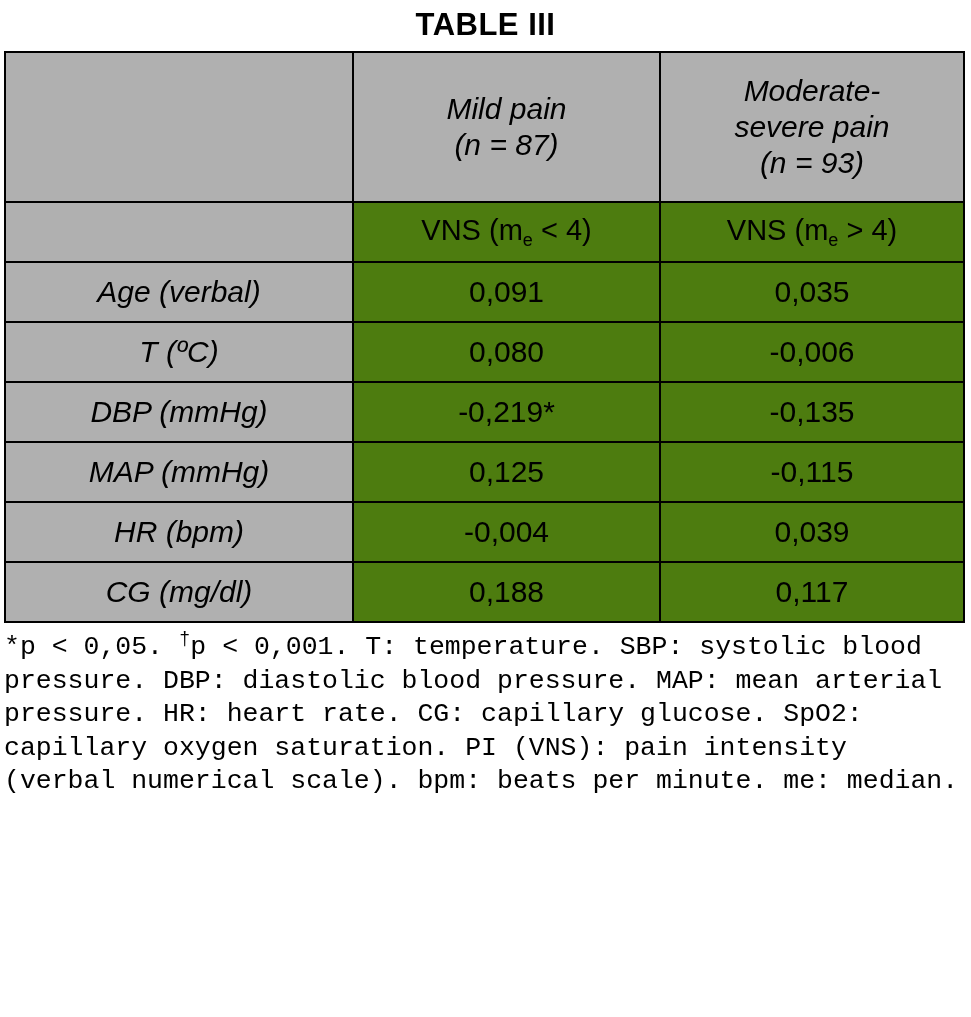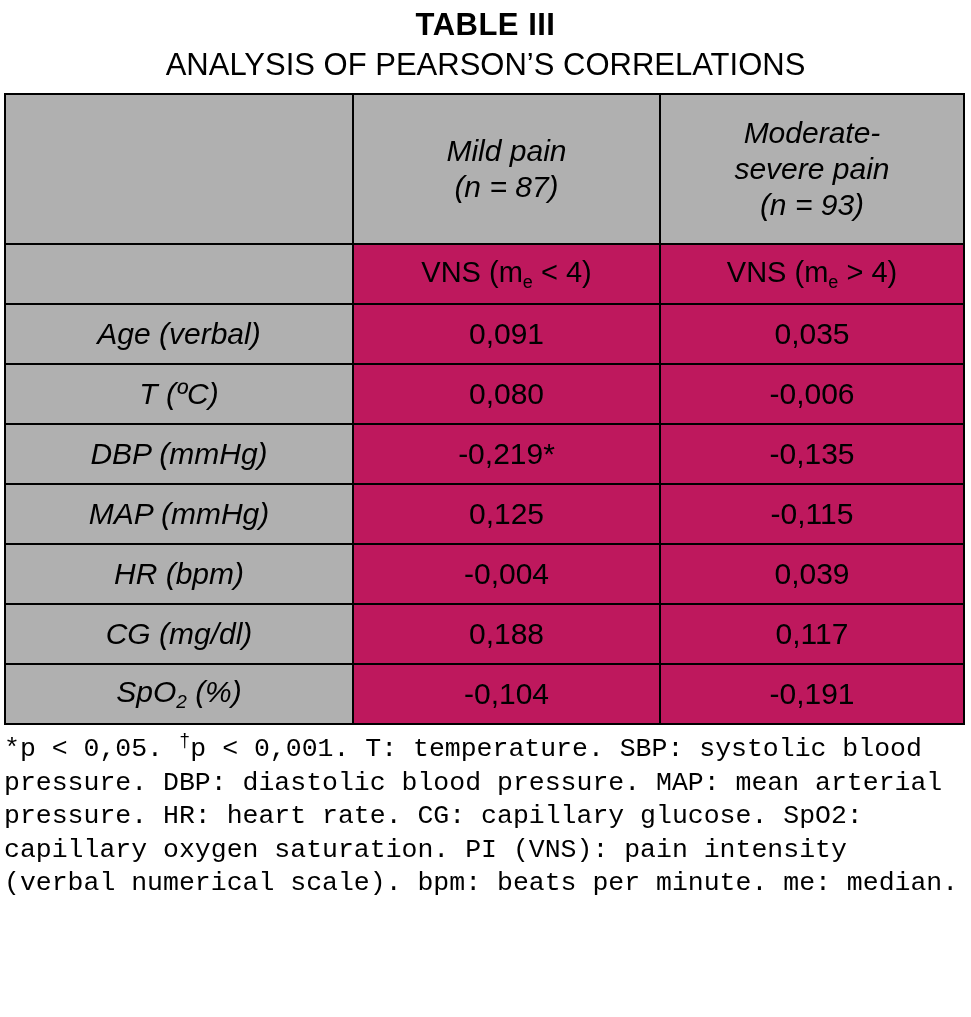--- a/index.html
+++ b/index.html
@@ -47,21 +47,21 @@
     border: 2px solid #000000;
     padding: 0;
     text-align: center;
     vertical-align: middle;
   }
   .col-label { width: 348px; }
   .col-v1 { width: 307px; }
   .col-v2 { width: 304px; }
 
   .shade { background: #b0b0b0; }
-  .white { background: #be185d; }
+  .white { background: #4d7c0f; }
 
   .hdr-group {
     font-style: italic;
     font-size: 30px;
     line-height: 36px;
     height: 148px;
     padding: 4px 6px;
   }
   .hdr-vns {
     font-size: 29px;
@@ -107,21 +107,20 @@
     line-height: 0;
   }
 </style>
 </head>
 <body>
 
 <div class="page">
 
   <div class="title-block">
     <div class="title-main">TABLE III</div>
-    <div class="title-sub">ANALYSIS OF PEARSON’S CORRELATIONS</div>
   </div>
 
   <table class="tbl">
     <colgroup>
       <col class="col-label">
       <col class="col-v1">
       <col class="col-v2">
     </colgroup>
     <tbody>
       <tr>
@@ -165,23 +164,18 @@
       <tr>
         <td class="shade row-label">HR (bpm)</td>
         <td class="white row-val">-0,004</td>
         <td class="white row-val">0,039</td>
       </tr>
       <tr>
         <td class="shade row-label">CG (mg/dl)</td>
         <td class="white row-val">0,188</td>
         <td class="white row-val">0,117</td>
       </tr>
-      <tr>
-        <td class="shade row-label"><span>SpO</span><sub>2</sub><span> (%)</span></td>
-        <td class="white row-val">-0,104</td>
-        <td class="white row-val">-0,191</td>
-      </tr>
     </tbody>
   </table>
 
   <div class="footnote"><span>*p &lt; 0,05. </span><sup>†</sup><span>p &lt; 0,001. T: temperature. SBP: systolic blood pressure. DBP: diastolic blood pressure. MAP: mean arterial pressure. HR: heart rate. CG: capillary glucose. SpO2: capillary oxygen saturation. PI (VNS): pain intensity (verbal numerical scale). bpm: beats per minute. me: median.</span></div>
 
 </div>
 
 </body></html>

